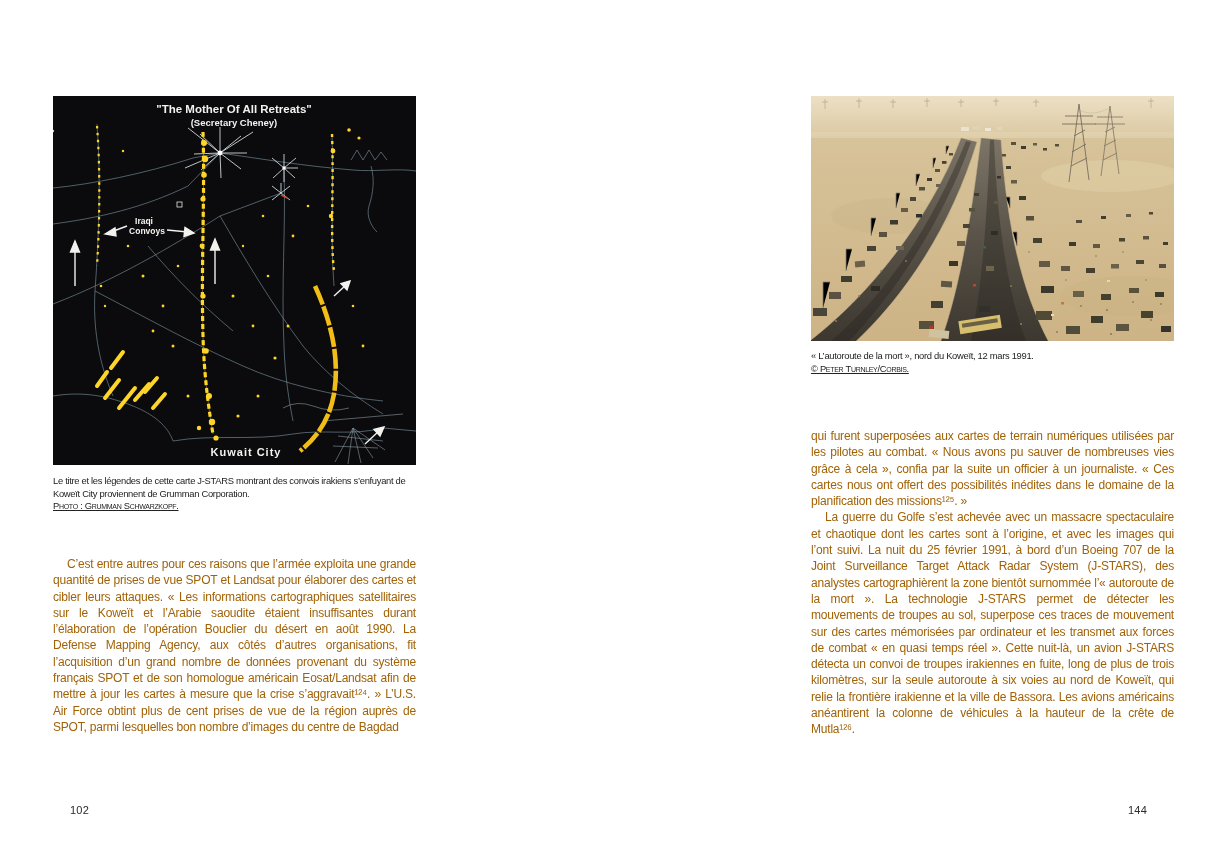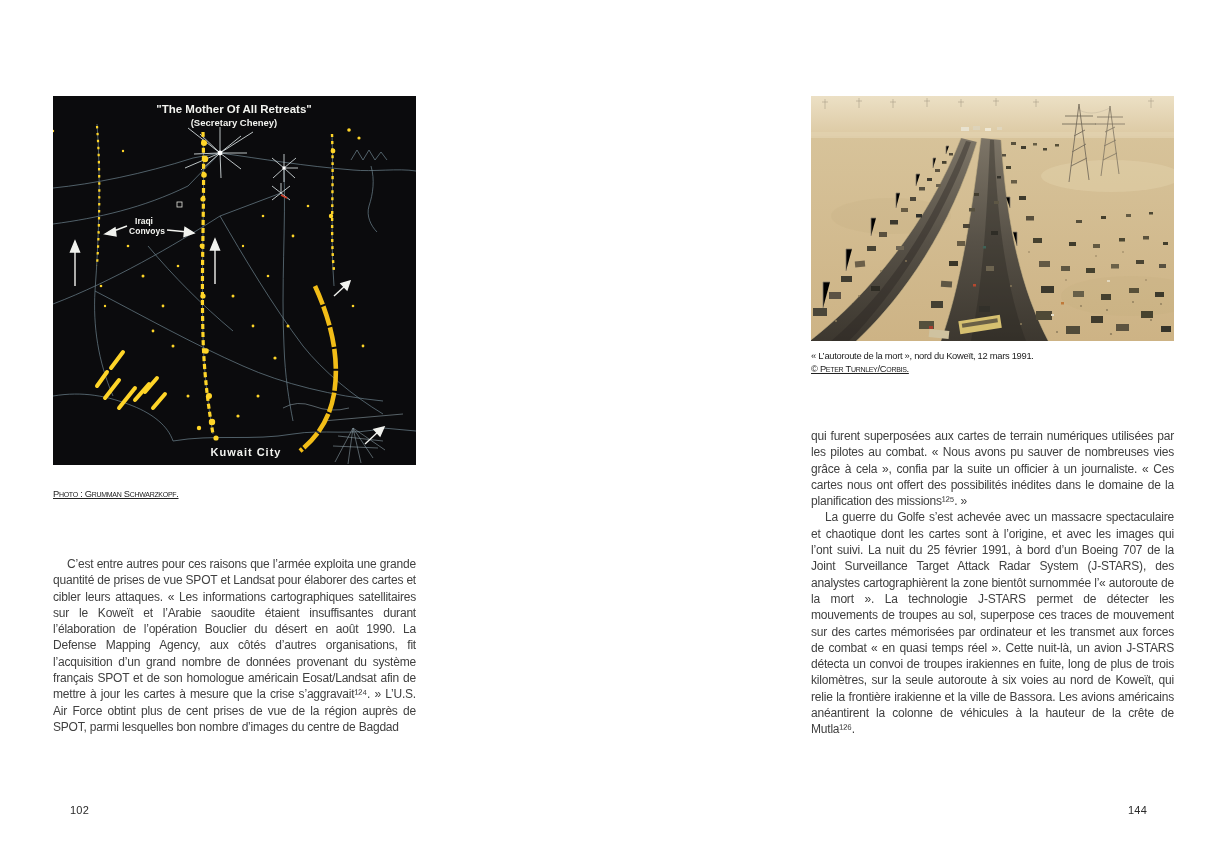--- a/index.html
+++ b/index.html
@@ -8,21 +8,21 @@
   .spread{position:relative;width:1226px;height:865px;background:#fff;}
   .abs{position:absolute;}
   figure{margin:0;padding:0;}
   .map-figure{left:53px;top:96px;width:363px;height:369px;}
   .photo-figure{left:811px;top:96px;width:363px;height:245px;}
   .caption{width:363px;font-size:9.4px;line-height:12.6px;letter-spacing:-0.3px;color:#222;}
   .caption-left{left:53px;top:475px;}
   .caption-right{left:811px;top:350px;}
   .credit{font-variant:small-caps;text-decoration:underline;}
   .body-text{width:363px;font-size:12px;line-height:16.3px;letter-spacing:-0.2px;
-             text-align:justify;hyphens:auto;-webkit-hyphens:auto;color:#404040;}
+             text-align:justify;hyphens:auto;-webkit-hyphens:auto;color:#a16207;}
   .body-left{left:53px;top:556px;}
   .body-right{left:811px;top:428px;}
   .body-text p{margin:0;}
   .body-text p.indent{text-indent:14px;}
   .page-number{font-size:11px;color:#2a2a2a;letter-spacing:0.2px;}
   .pn-left{left:70px;top:804px;}
   .pn-right{left:1128px;top:804px;}
   svg{display:block;}
 </style>
 </head>
@@ -146,21 +146,21 @@
           <text x="181" y="17" font-size="11.5" text-anchor="middle">"The Mother Of All Retreats"</text>
           <text x="181" y="30" font-size="9.5" text-anchor="middle">(Secretary Cheney)</text>
           <text x="91" y="128" font-size="8.5" text-anchor="middle">Iraqi</text>
           <text x="94" y="138" font-size="8.5" text-anchor="middle">Convoys</text>
           <text x="193" y="360" font-size="11" text-anchor="middle" letter-spacing="1">Kuwait City</text>
         </g>
       </svg>
     </figure>
 
     <div class="abs caption caption-left">
-      <br>
+      <span>Le titre et les légendes de cette carte J-STARS montrant des convois irakiens s’enfuyant de Koweït City proviennent de Grumman Corporation.</span><br>
       <span class="credit">Photo : Grumman Schwarzkopf.</span>
     </div>
 
     <div class="abs body-text body-left">
       <p class="indent">C’est entre autres pour ces raisons que l’armée exploita une grande quantité de prises de vue SPOT et Landsat pour élaborer des cartes et cibler leurs attaques. « Les informations cartographiques satellitaires sur le Koweït et l’Arabie saoudite étaient insuffisantes durant l’élaboration de l’opération Bouclier du désert en août 1990. La Defense Mapping Agency, aux côtés d’autres organisations, fit l’acquisition d’un grand nombre de données provenant du système français SPOT et de son homologue américain Eosat/Landsat afin de mettre à jour les cartes à mesure que la crise s’aggravait¹²⁴. » L’U.S. Air Force obtint plus de cent prises de vue de la région auprès de SPOT, parmi lesquelles bon nombre d’images du centre de Bagdad</p>
     </div>
 
     <div class="abs page-number pn-left">102</div>
   </section>
 

